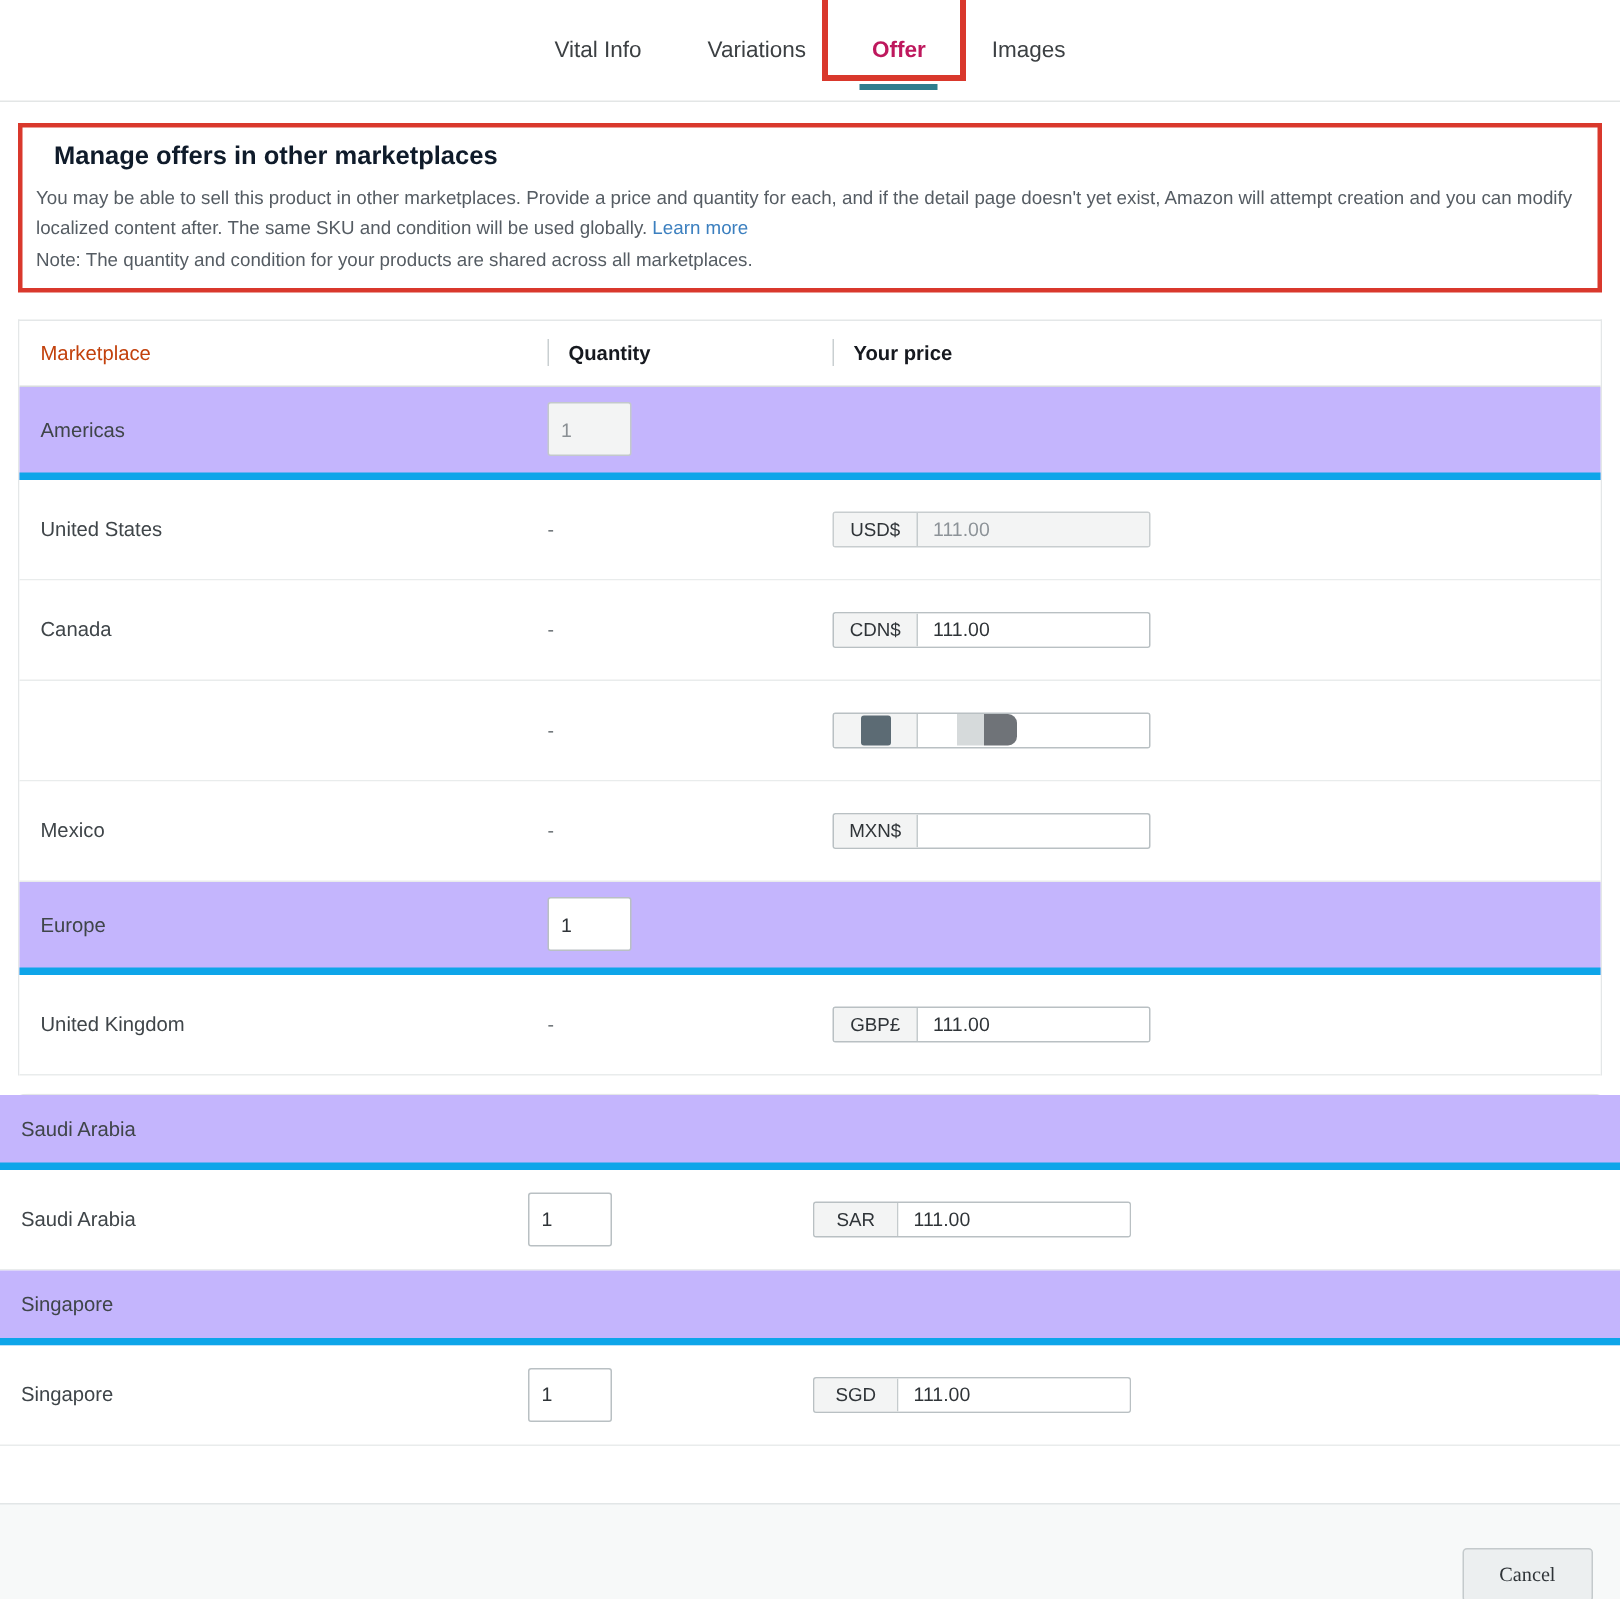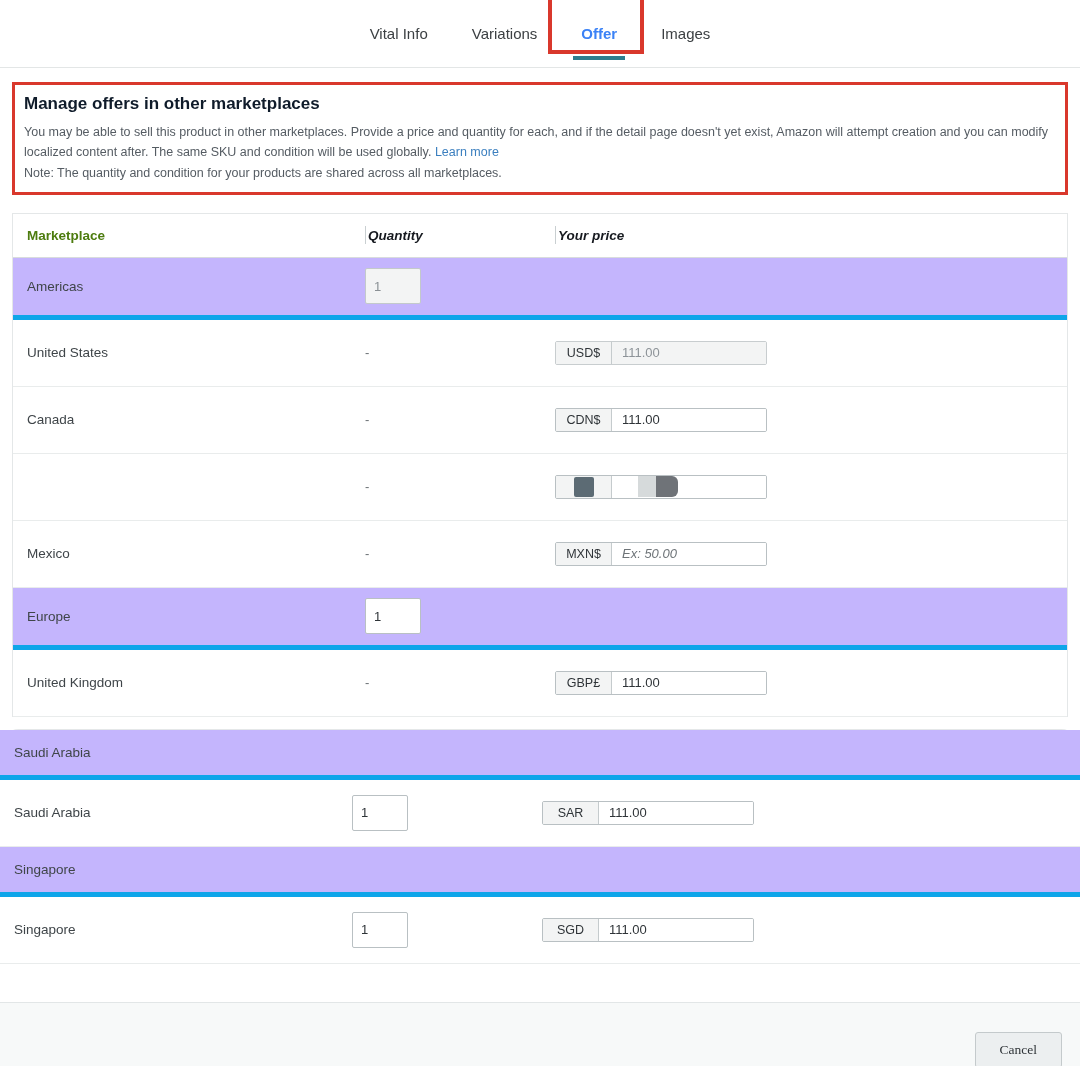--- a/index.html
+++ b/index.html
@@ -31,21 +31,21 @@
   .tab {
     font-size: 15px;
     color: #3c4043;
     padding: 0 22px;
     line-height: 68px;
     cursor: pointer;
     white-space: nowrap;
   }
   .tab.active {
     font-weight: bold;
-    color: #3b82f6;
+    color: #be185d;
     position: relative;
   }
   .tab.active::after {
     content: "";
     position: absolute;
     left: 14px; right: 14px;
     bottom: 8px;
     height: 4px;
     background: #2e7d8e;
   }
@@ -69,21 +69,21 @@
   .notice-highlight {
     position: absolute;
     left: 0; top: 0; right: 0; bottom: 0;
     border: 3px solid #d9382c;
     pointer-events: none;
   }
   .notice-title {
     font-size: 17px;
     font-weight: bold;
     color: #0f1b2a;
-    margin: 0 0 8px 0;
+    margin: 0 0 8px 12px;
   }
   .notice-body {
     font-size: 12.5px;
     line-height: 1.62;
     color: #555c63;
     max-width: 1030px;
   }
   .notice-link {
     color: #3b7fbf;
     text-decoration: none;
@@ -125,22 +125,22 @@
   .row.group.slim { min-height: 50px; }
   .row.blank .c-name { color: transparent; }
 
   .c-name {
     width: 352px;
     padding-left: 14px;
     font-size: 13.5px;
     color: #3f4549;
   }
   .row.head .c-name {
-    font-weight: bold;
-    color: #4d7c0f;
+    font-weight: normal;
+    color: #c2410c;
     font-size: 13.5px;
   }
   .c-qty {
     width: 190px;
     position: relative;
     display: flex;
     align-items: center;
     font-size: 13px;
     color: #5d6367;
   }
@@ -155,22 +155,21 @@
   .c-price {
     flex: 1;
     position: relative;
     display: flex;
     align-items: center;
   }
   .row.head .c-qty, .row.head .c-price {
     font-weight: bold;
     color: #16191f;
     font-size: 13.5px;
-    padding-left: 3px;
-    font-style: italic;
+    padding-left: 14px;
   }
   .dash { font-size: 13px; color: #6b7175; }
 
   
   .qty-box {
     width: 56px; height: 36px;
     border: 1px solid #b9c0c3;
     border-radius: 2px;
     background: #fff;
     font-size: 13px;
@@ -356,21 +355,20 @@
     </div>
 
     <div class="row">
       <div class="c-name">Mexico</div>
       <div class="c-qty">
         <span class="dash">-</span>
       </div>
       <div class="c-price">
         <div class="price-group">
           <div class="cur">MXN$</div>
-          <input class="price-in" placeholder="Ex: 50.00" style="">
         </div>
       </div>
     </div>
 
     <div class="row group">
       <div class="c-name">Europe</div>
       <div class="c-qty">
         <input class="qty-box" value="1" style="">
       </div>
       <div class="c-price"></div>

